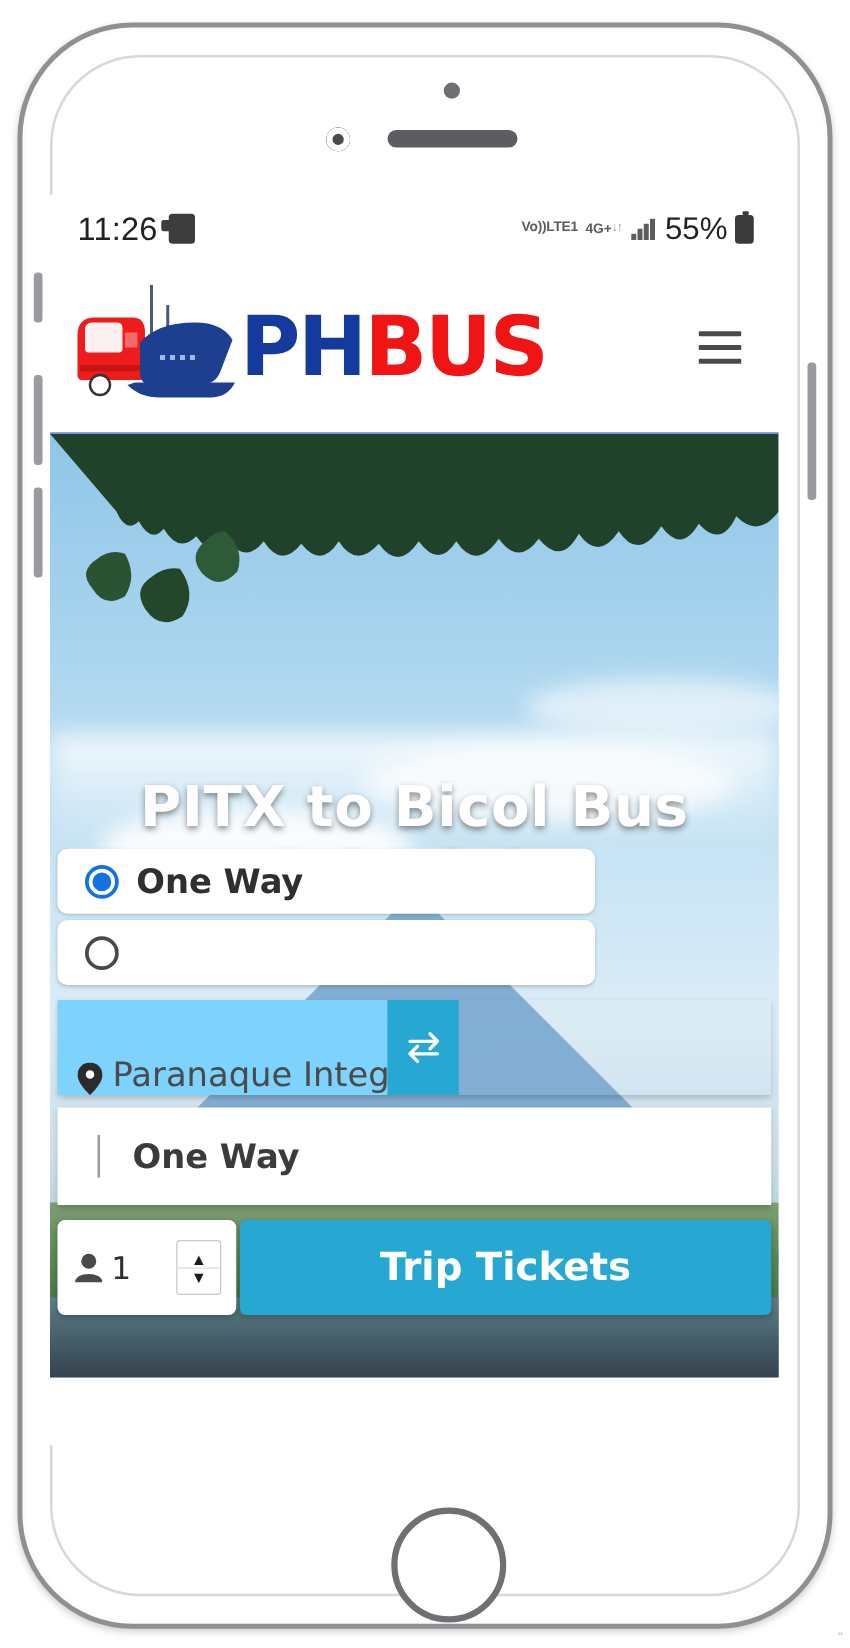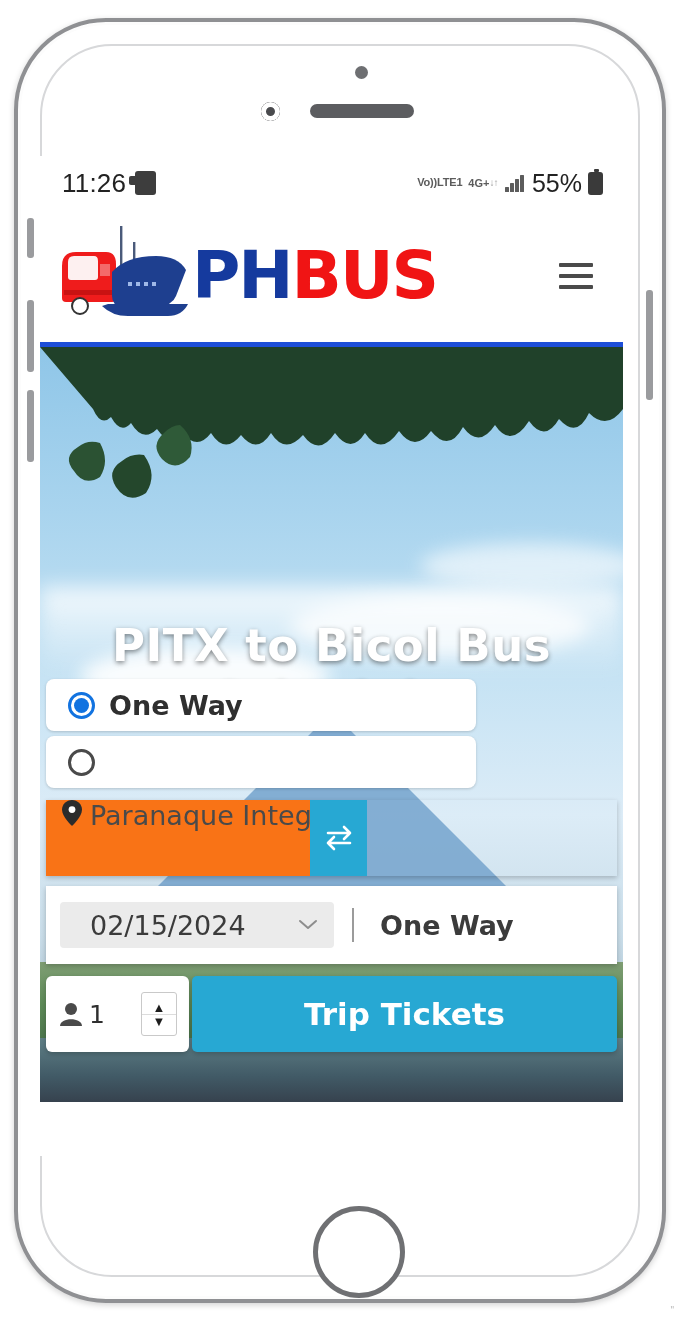--- a/index.html
+++ b/index.html
@@ -92,21 +92,21 @@
   }
   .sb-batt::before {
     content:""; position:absolute; left: 4px; top: -5px;
     width: 5px; height: 3px; background: #3a3a3a; border-radius: 1px;
   }
 
   
   .header {
     height: 137px; background: #ffffff; display: flex; align-items: center;
     justify-content: space-between; padding: 0 30px 0 16px;
-    border-bottom: 5px solid #1d4ed8;
+    border-bottom: 1px solid #1d4ed8;
   }
   .logo { display: flex; align-items: center; }
   .logo-art { width: 140px; height: 112px; flex: 0 0 auto; }
   .logo-text { font-size: 66px; font-weight: 900; letter-spacing: -2px;
                font-family: "DejaVu Sans", sans-serif; line-height: 1; margin-left: -4px; }
   .logo-ph { color: #153a9e; }
   .logo-bus { color: #f01414; }
   .hamburger { width: 34px; height: 26px; display: flex; flex-direction: column;
                justify-content: space-between; cursor: pointer; }
   .hamburger span { display:block; height: 4px; background: #4a4a4a; border-radius: 1px; }
@@ -159,21 +159,21 @@
     border: 3px solid #1273e0; display: flex; align-items: center; justify-content: center;
     margin-right: 14px; flex: 0 0 auto;
   }
   .radio-dot.off { border-color: #4a4a4a; }
   .radio-dot i { width: 15px; height: 15px; border-radius: 50%; background: #1273e0; display: block; }
   .radio-label { font-size: 27px; color: #2f2f2f; font-weight: 600;
                  font-family: "DejaVu Sans", sans-serif; }
 
   .loc-row { display: flex; height: 76px; margin-top: 12px; box-shadow: 0 2px 5px rgba(0,0,0,.22); }
   .loc-field {
-    background: #f97316; display: flex; align-items: flex-start; gap: 8px;
+    background: #7dd3fc; display: flex; align-items: flex-end; gap: 8px;
     padding: 0 16px; overflow: hidden; white-space: nowrap;
   }
   .loc-from { width: 264px; }
   .loc-to   { flex: 1; }
   .pin { flex: 0 0 auto; }
   .loc-text { font-size: 27px; color: #4a4a4a; font-family: "DejaVu Sans", sans-serif; }
   .swap-btn {
     width: 57px; background: #27a8d3; display: flex; align-items: center; justify-content: center;
     flex: 0 0 auto; cursor: pointer;
   }
@@ -342,26 +342,20 @@
           </div>
           <div class="swap-btn">
             <svg width="34" height="30" viewBox="0 0 34 30">
               <path d="M6 10 H28 M22 4 L28 10 L22 16" stroke="#ffffff" stroke-width="2.6" fill="none" stroke-linecap="round" stroke-linejoin="round"></path>
               <path d="M28 20 H6 M12 14 L6 20 L12 26" stroke="#ffffff" stroke-width="2.6" fill="none" stroke-linecap="round" stroke-linejoin="round"></path>
             </svg>
           </div>
         </div>
 
         <div class="date-row">
-          <div class="date-pill">
-            <span class="date-val">02/15/2024</span>
-            <svg width="20" height="12" viewBox="0 0 20 12" class="chev">
-              <path d="M2 2 L10 9 L18 2" stroke="#8d8d8d" stroke-width="2" fill="none" stroke-linecap="round" stroke-linejoin="round"></path>
-            </svg>
-          </div>
           <div class="date-div"></div>
           <span class="trip-kind">One Way</span>
         </div>
 
         <div class="submit-row">
           <div class="pax-box">
             <div class="pax-left">
               <svg width="22" height="24" viewBox="0 0 22 24">
                 <circle cx="11" cy="7" r="6" fill="#4a4a4a"></circle>
                 <path d="M0 24 C0 15 22 15 22 24 Z" fill="#4a4a4a"></path>

